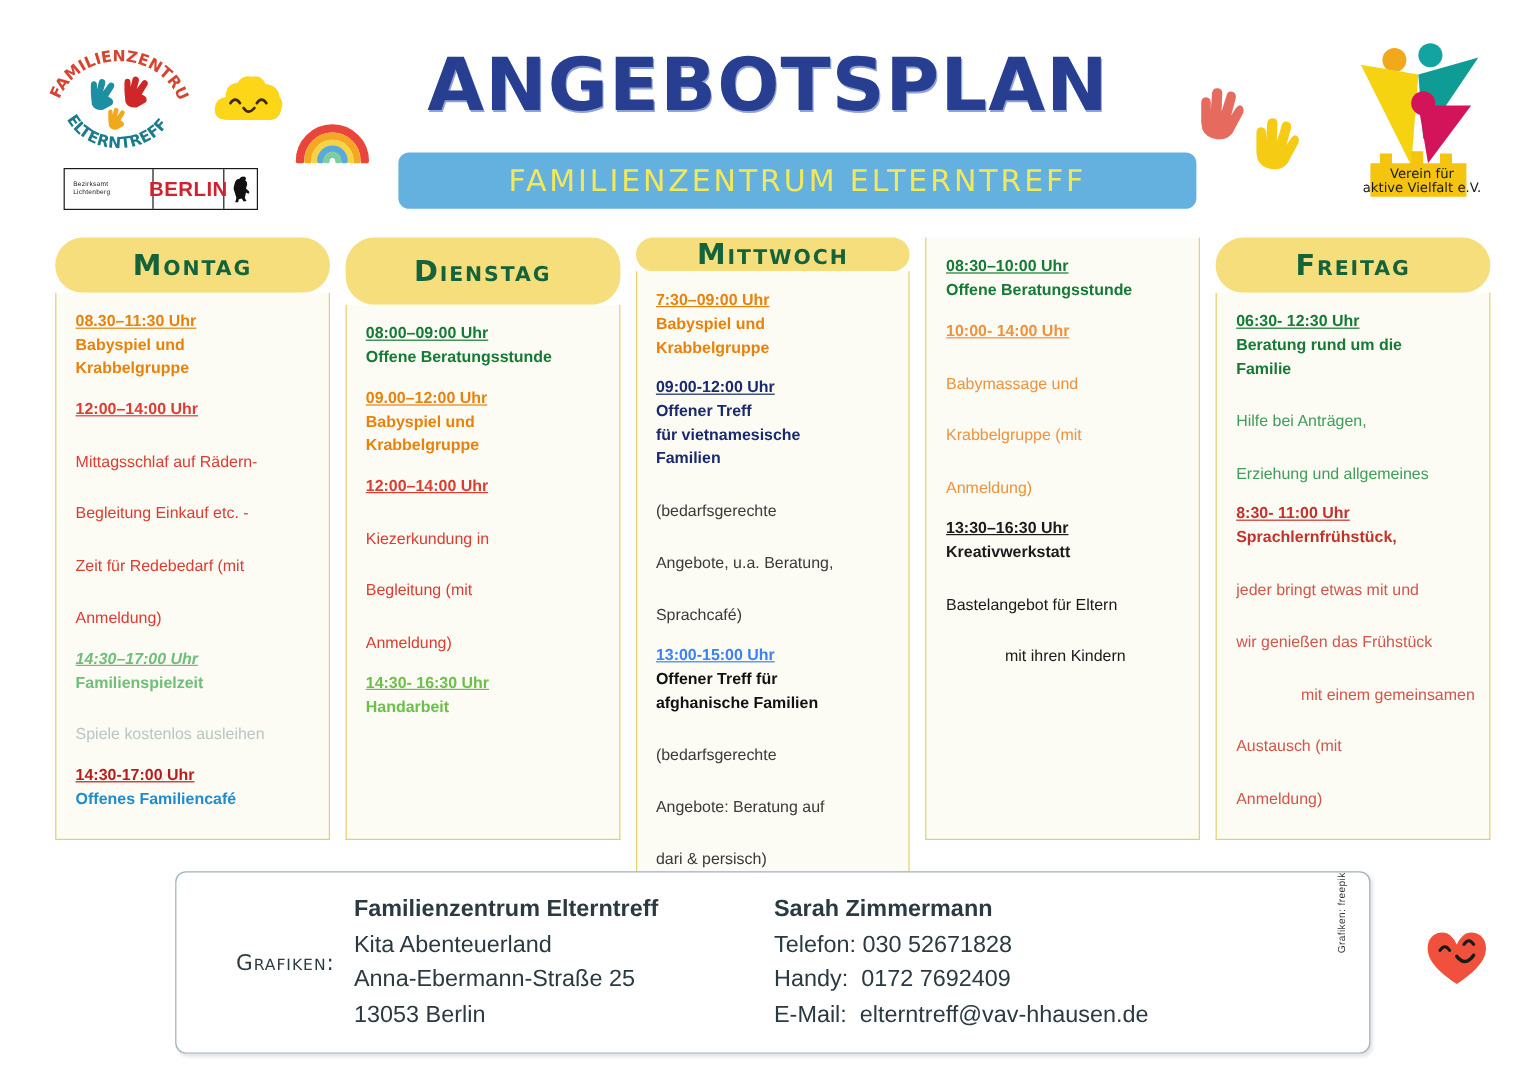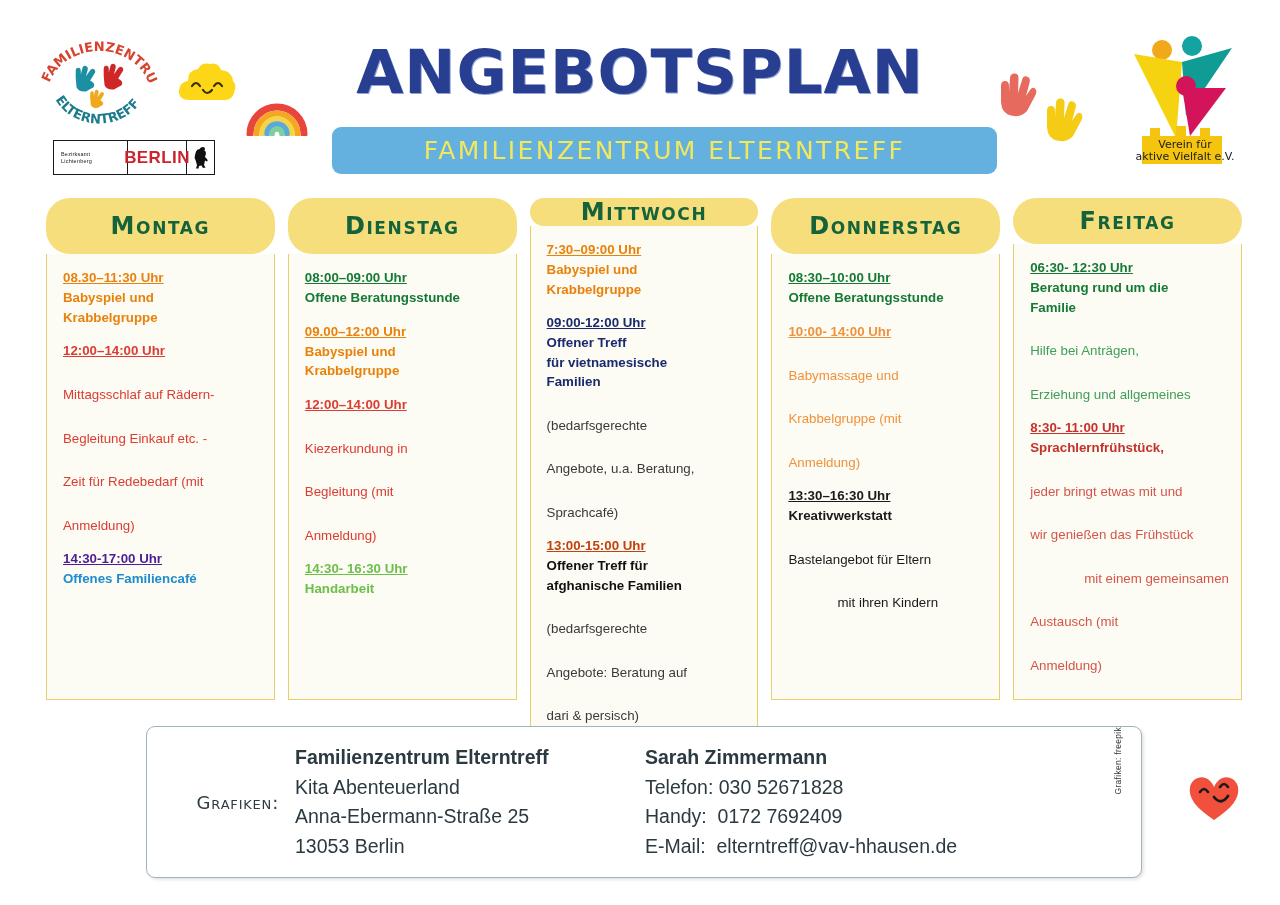--- a/index.html
+++ b/index.html
@@ -221,21 +221,26 @@
           <div class="ttl line" style="color: rgb(232, 130, 12);">Krabbelgruppe</div>
         </div>
         <div class="entry">
           <div><span class="time" style="color: rgb(220, 60, 50);">12:00–14:00 Uhr</span></div>
           <div class="sub line" style="color: rgb(220, 60, 50);">Mittagsschlaf auf Rädern-</div>
           <div class="sub line" style="color: rgb(220, 60, 50);">Begleitung Einkauf etc. -</div>
           <div class="sub line" style="color: rgb(220, 60, 50);">Zeit für Redebedarf (mit</div>
           <div class="sub line" style="color: rgb(220, 60, 50);">Anmeldung)</div>
         </div>
         <div class="entry">
-          <div><span class="time" style="color: #4c1d95;">14:30-17:00 Uhr</span></div>
+          <div><span class="time" style="color: rgb(111, 191, 122); font-style: italic;">14:30–17:00 Uhr</span></div>
+          <div class="ttl line" style="color: rgb(111, 191, 122);">Familienspielzeit</div>
+          <div class="sub line" style="color: rgb(185, 198, 194);">Spiele kostenlos ausleihen</div>
+        </div>
+        <div class="entry">
+          <div><span class="time" style="color: #b91c1c;">14:30-17:00 Uhr</span></div>
           <div class="ttl line" style="color: rgb(31, 140, 205);">Offenes Familiencafé</div>
         </div>
       </div>
     </div>
     <div class="day-col">
       <div class="day-head">
         <span>Dienstag</span>
       </div>
       <div class="day-body">
         <div class="entry">
@@ -272,38 +277,35 @@
         <div class="entry">
           <div><span class="time" style="color: rgb(26, 42, 110);">09:00-12:00 Uhr</span></div>
           <div class="ttl line" style="color: rgb(26, 42, 110);">Offener Treff</div>
           <div class="ttl line" style="color: rgb(26, 42, 110);">für vietnamesische</div>
           <div class="ttl line" style="color: rgb(26, 42, 110);">Familien</div>
           <div class="sub line" style="color: rgb(58, 58, 58);">(bedarfsgerechte</div>
           <div class="sub line" style="color: rgb(58, 58, 58);">Angebote, u.a. Beratung,</div>
           <div class="sub line" style="color: rgb(58, 58, 58);">Sprachcafé)</div>
         </div>
         <div class="entry">
-          <div><span class="time" style="color: #c2410c;">13:00-15:00 Uhr</span></div>
+          <div><span class="time" style="color: #3b82f6;">13:00-15:00 Uhr</span></div>
           <div class="ttl line" style="color: rgb(17, 17, 17);">Offener Treff für</div>
           <div class="ttl line" style="color: rgb(17, 17, 17);">afghanische Familien</div>
           <div class="sub line" style="color: rgb(58, 58, 58);">(bedarfsgerechte</div>
           <div class="sub line" style="color: rgb(58, 58, 58);">Angebote: Beratung auf</div>
           <div class="sub line" style="color: rgb(58, 58, 58);">dari  &amp; persisch)</div>
         </div>
         <div class="entry">
           <div><span class="time" style="color: rgb(20, 122, 53);">13:30–16:00 Uhr</span></div>
           <div class="ttl line" style="color: rgb(20, 122, 53);">Hausaufgabenhilfe (mit</div>
           <div class="ttl line" style="color: rgb(20, 122, 53);">Anmeldung)</div>
         </div>
       </div>
     </div>
     <div class="day-col">
-      <div class="day-head">
-        <span>Donnerstag</span>
-      </div>
       <div class="day-body">
         <div class="entry">
           <div><span class="time" style="color: rgb(20, 122, 53);">08:30–10:00 Uhr</span></div>
           <div class="ttl line" style="color: rgb(20, 122, 53);">Offene Beratungsstunde</div>
         </div>
         <div class="entry">
           <div><span class="time" style="color: rgb(240, 146, 60);">10:00- 14:00 Uhr</span></div>
           <div class="sub line" style="color: rgb(240, 146, 60);">Babymassage und</div>
           <div class="sub line" style="color: rgb(240, 146, 60);">Krabbelgruppe (mit</div>
           <div class="sub line" style="color: rgb(240, 146, 60);">Anmeldung)</div>

